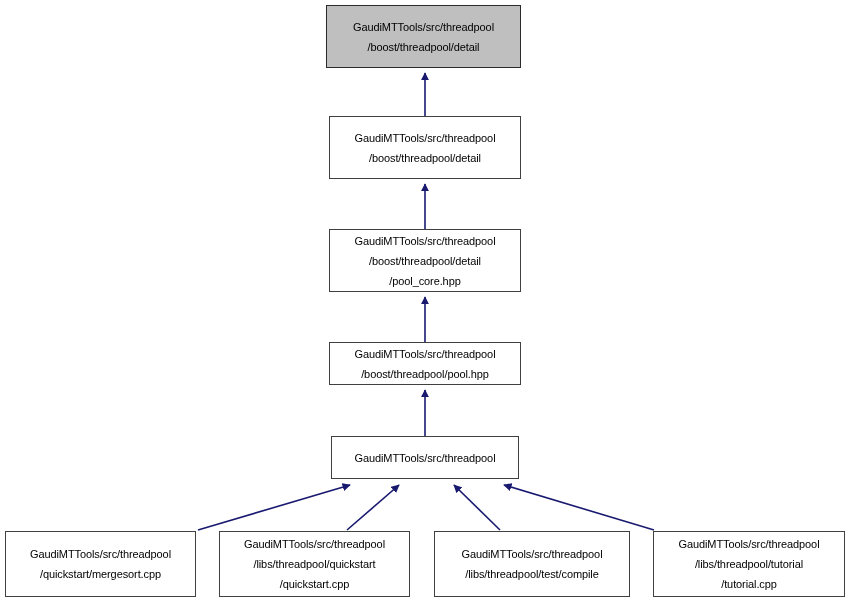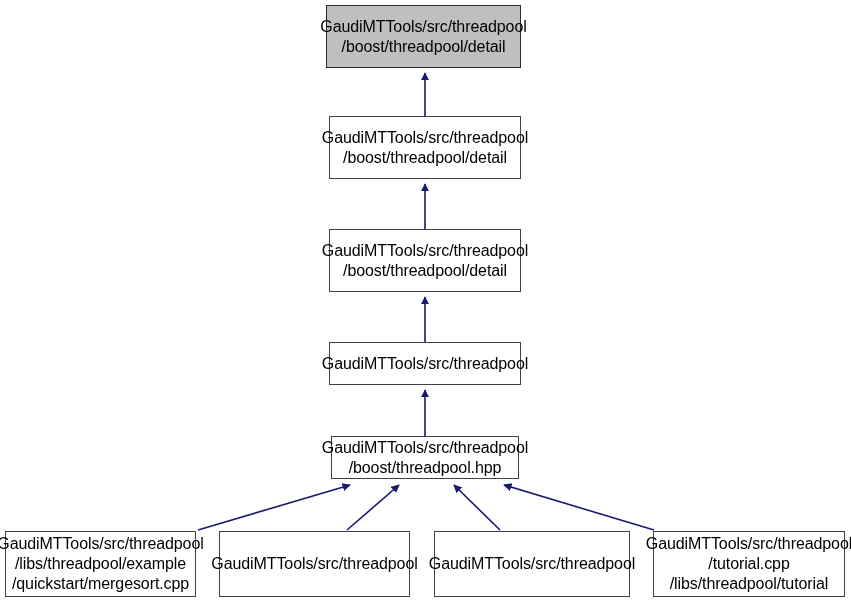--- a/index.html
+++ b/index.html
@@ -33,21 +33,21 @@
     flex-direction: column;
     align-items: center;
     justify-content: center;
     z-index: 3;
   }
   .node.highlight {
     background: #bfbfbf;
     border-color: #2b2b2b;
   }
   .node .line {
-    font-size: 16px;
+    font-size: 11px;
     line-height: 20px;
     color: #000000;
     white-space: pre;
     letter-spacing: -0.1px;
   }
   
   .node .lines {
     text-align: center;
     padding: 0 4px;
   }
@@ -90,57 +90,60 @@
     <div class="lines">
       <div class="line">GaudiMTTools/src/threadpool</div>
       <div class="line">/boost/threadpool/detail</div>
     </div>
   </div>
 
   <div class="node" style="left:329px; top:229px; width:192px; height:63px;">
     <div class="lines">
       <div class="line">GaudiMTTools/src/threadpool</div>
       <div class="line">/boost/threadpool/detail</div>
+      <div class="line">/pool_core.hpp</div>
     </div>
   </div>
 
   <div class="node" style="left:329px; top:342px; width:192px; height:43px;">
     <div class="lines">
       <div class="line">GaudiMTTools/src/threadpool</div>
+      <div class="line">/boost/threadpool/pool.hpp</div>
     </div>
   </div>
 
   <div class="node" style="left:331px; top:436px; width:188px; height:43px;">
     <div class="lines">
       <div class="line">GaudiMTTools/src/threadpool</div>
-      <div class="line">/boost/threadpool.hpp</div>
     </div>
   </div>
 
   <div class="node" style="left:5px; top:531px; width:191px; height:66px;">
     <div class="lines">
       <div class="line">GaudiMTTools/src/threadpool</div>
-      <div class="line">/libs/threadpool/example</div>
       <div class="line">/quickstart/mergesort.cpp</div>
     </div>
   </div>
 
   <div class="node" style="left:219px; top:531px; width:191px; height:66px;">
     <div class="lines">
       <div class="line">GaudiMTTools/src/threadpool</div>
+      <div class="line">/libs/threadpool/quickstart</div>
+      <div class="line">/quickstart.cpp</div>
     </div>
   </div>
 
   <div class="node" style="left:434px; top:531px; width:196px; height:66px;">
     <div class="lines">
       <div class="line">GaudiMTTools/src/threadpool</div>
+      <div class="line">/libs/threadpool/test/compile</div>
     </div>
   </div>
 
   <div class="node" style="left:653px; top:531px; width:192px; height:66px;">
     <div class="lines">
       <div class="line">GaudiMTTools/src/threadpool</div>
+      <div class="line">/libs/threadpool/tutorial</div>
       <div class="line">/tutorial.cpp</div>
-      <div class="line">/libs/threadpool/tutorial</div>
     </div>
   </div>
 
 </div>
 
 </body></html>

